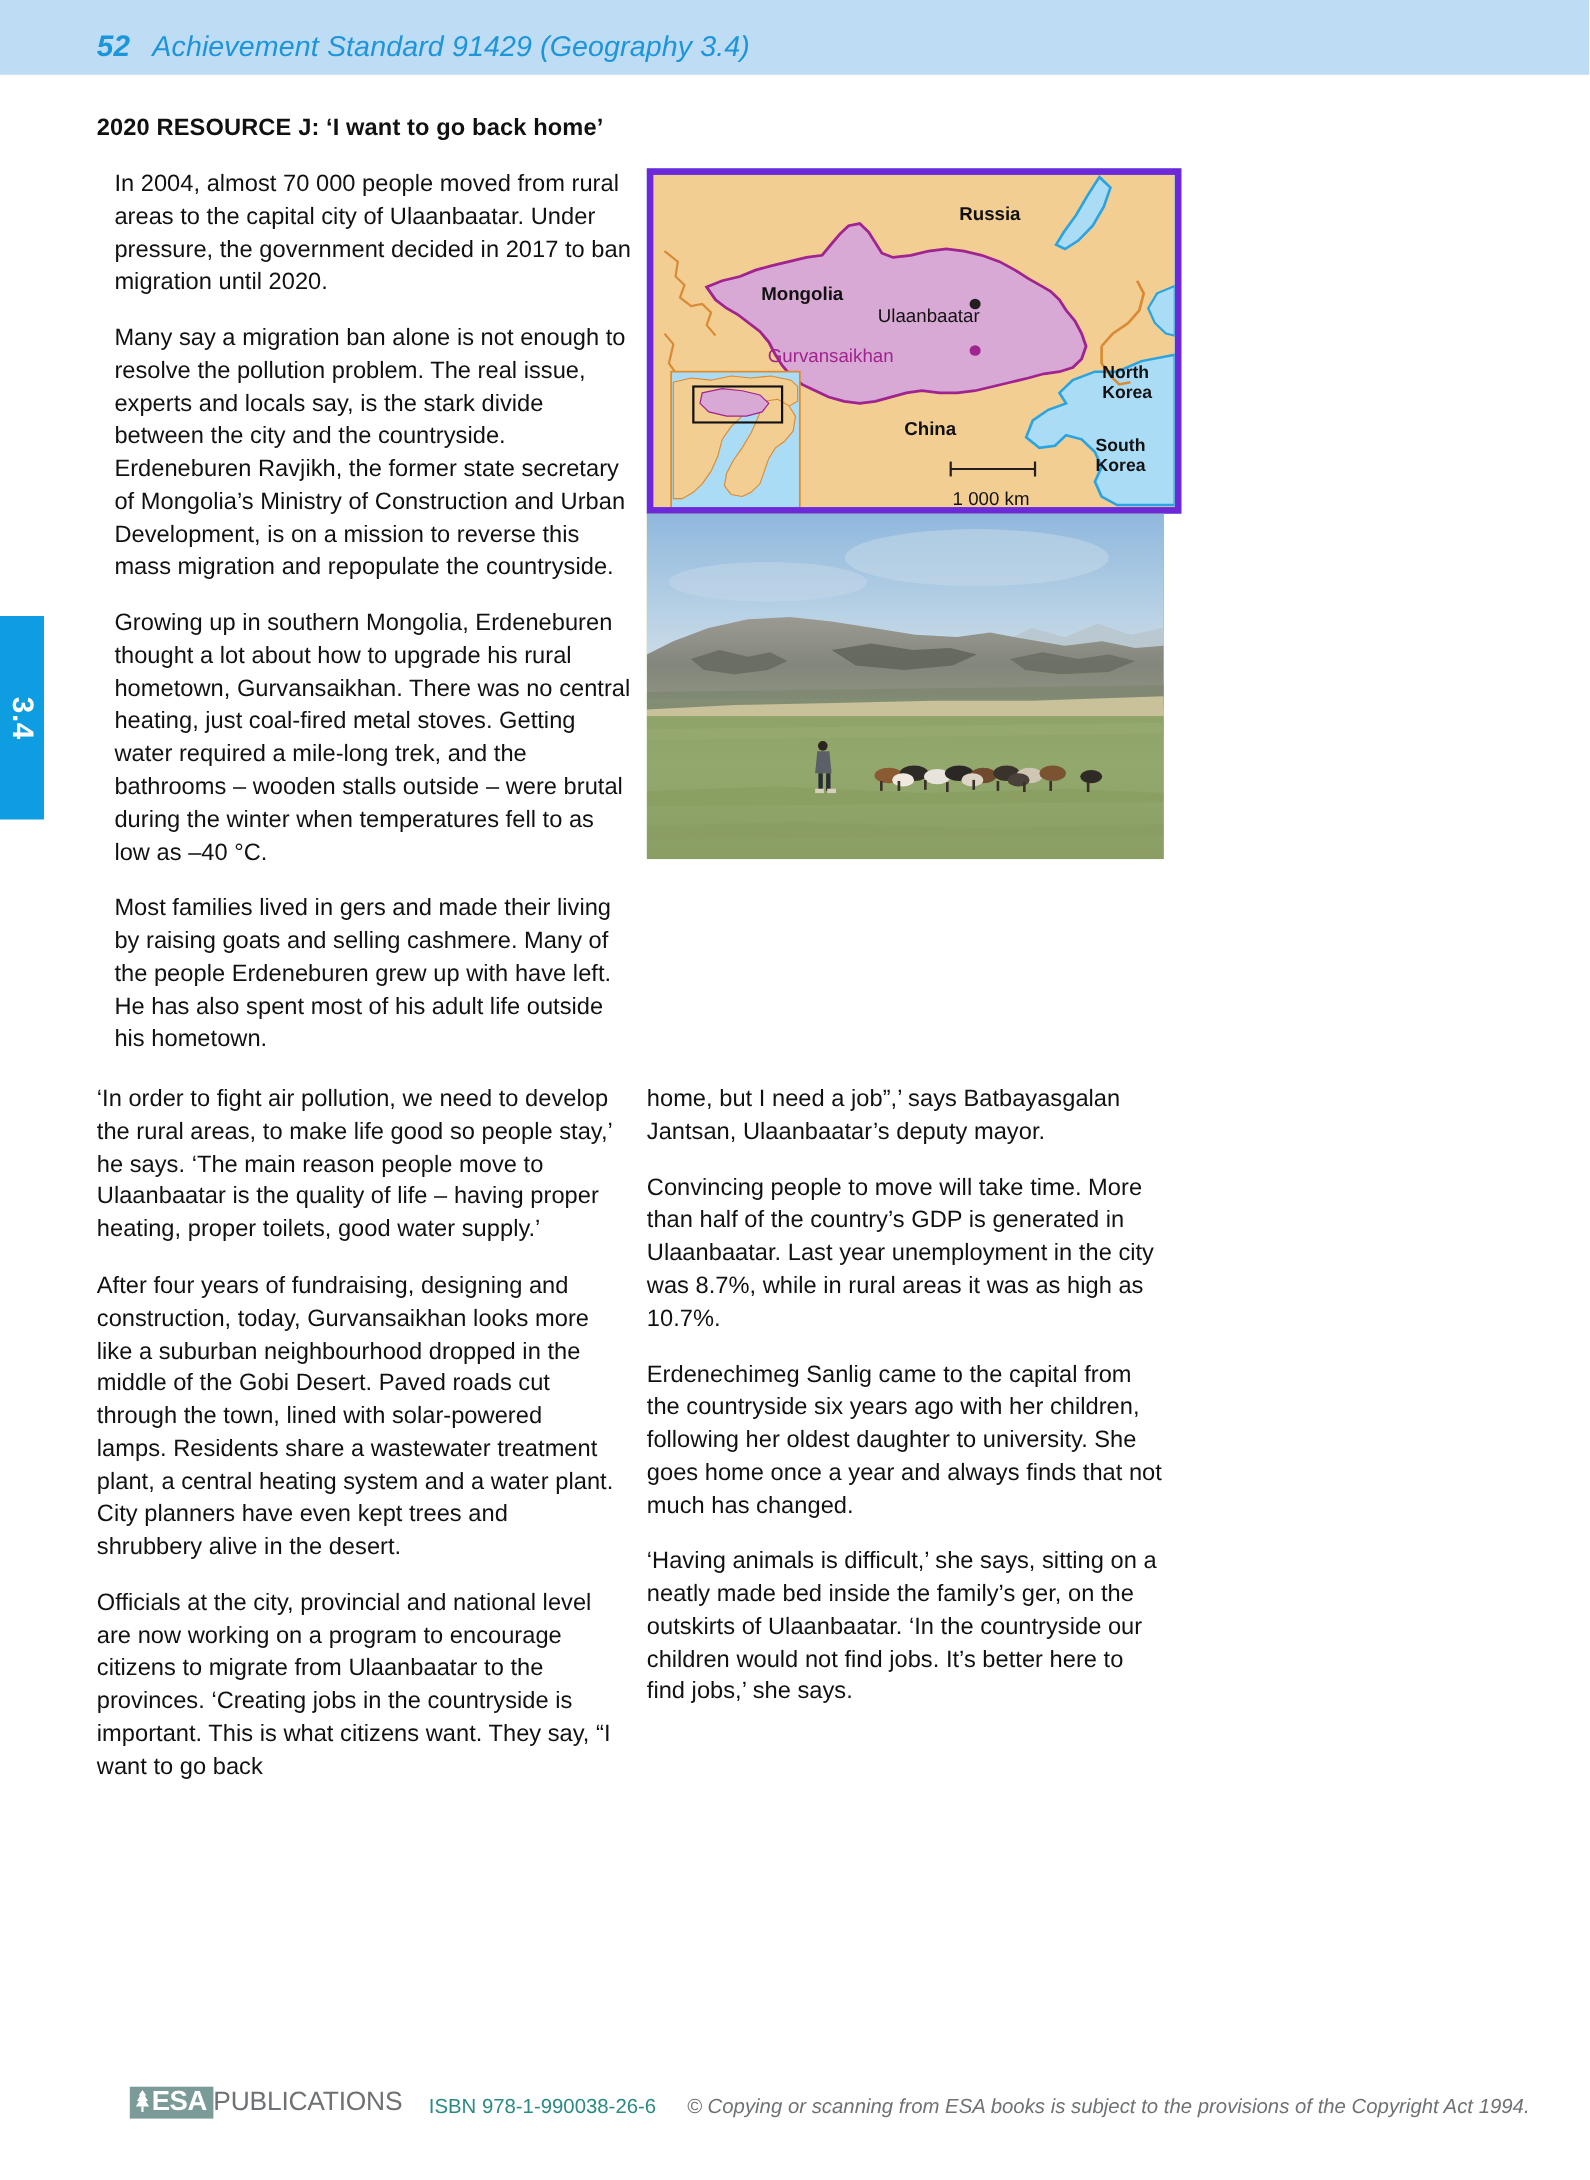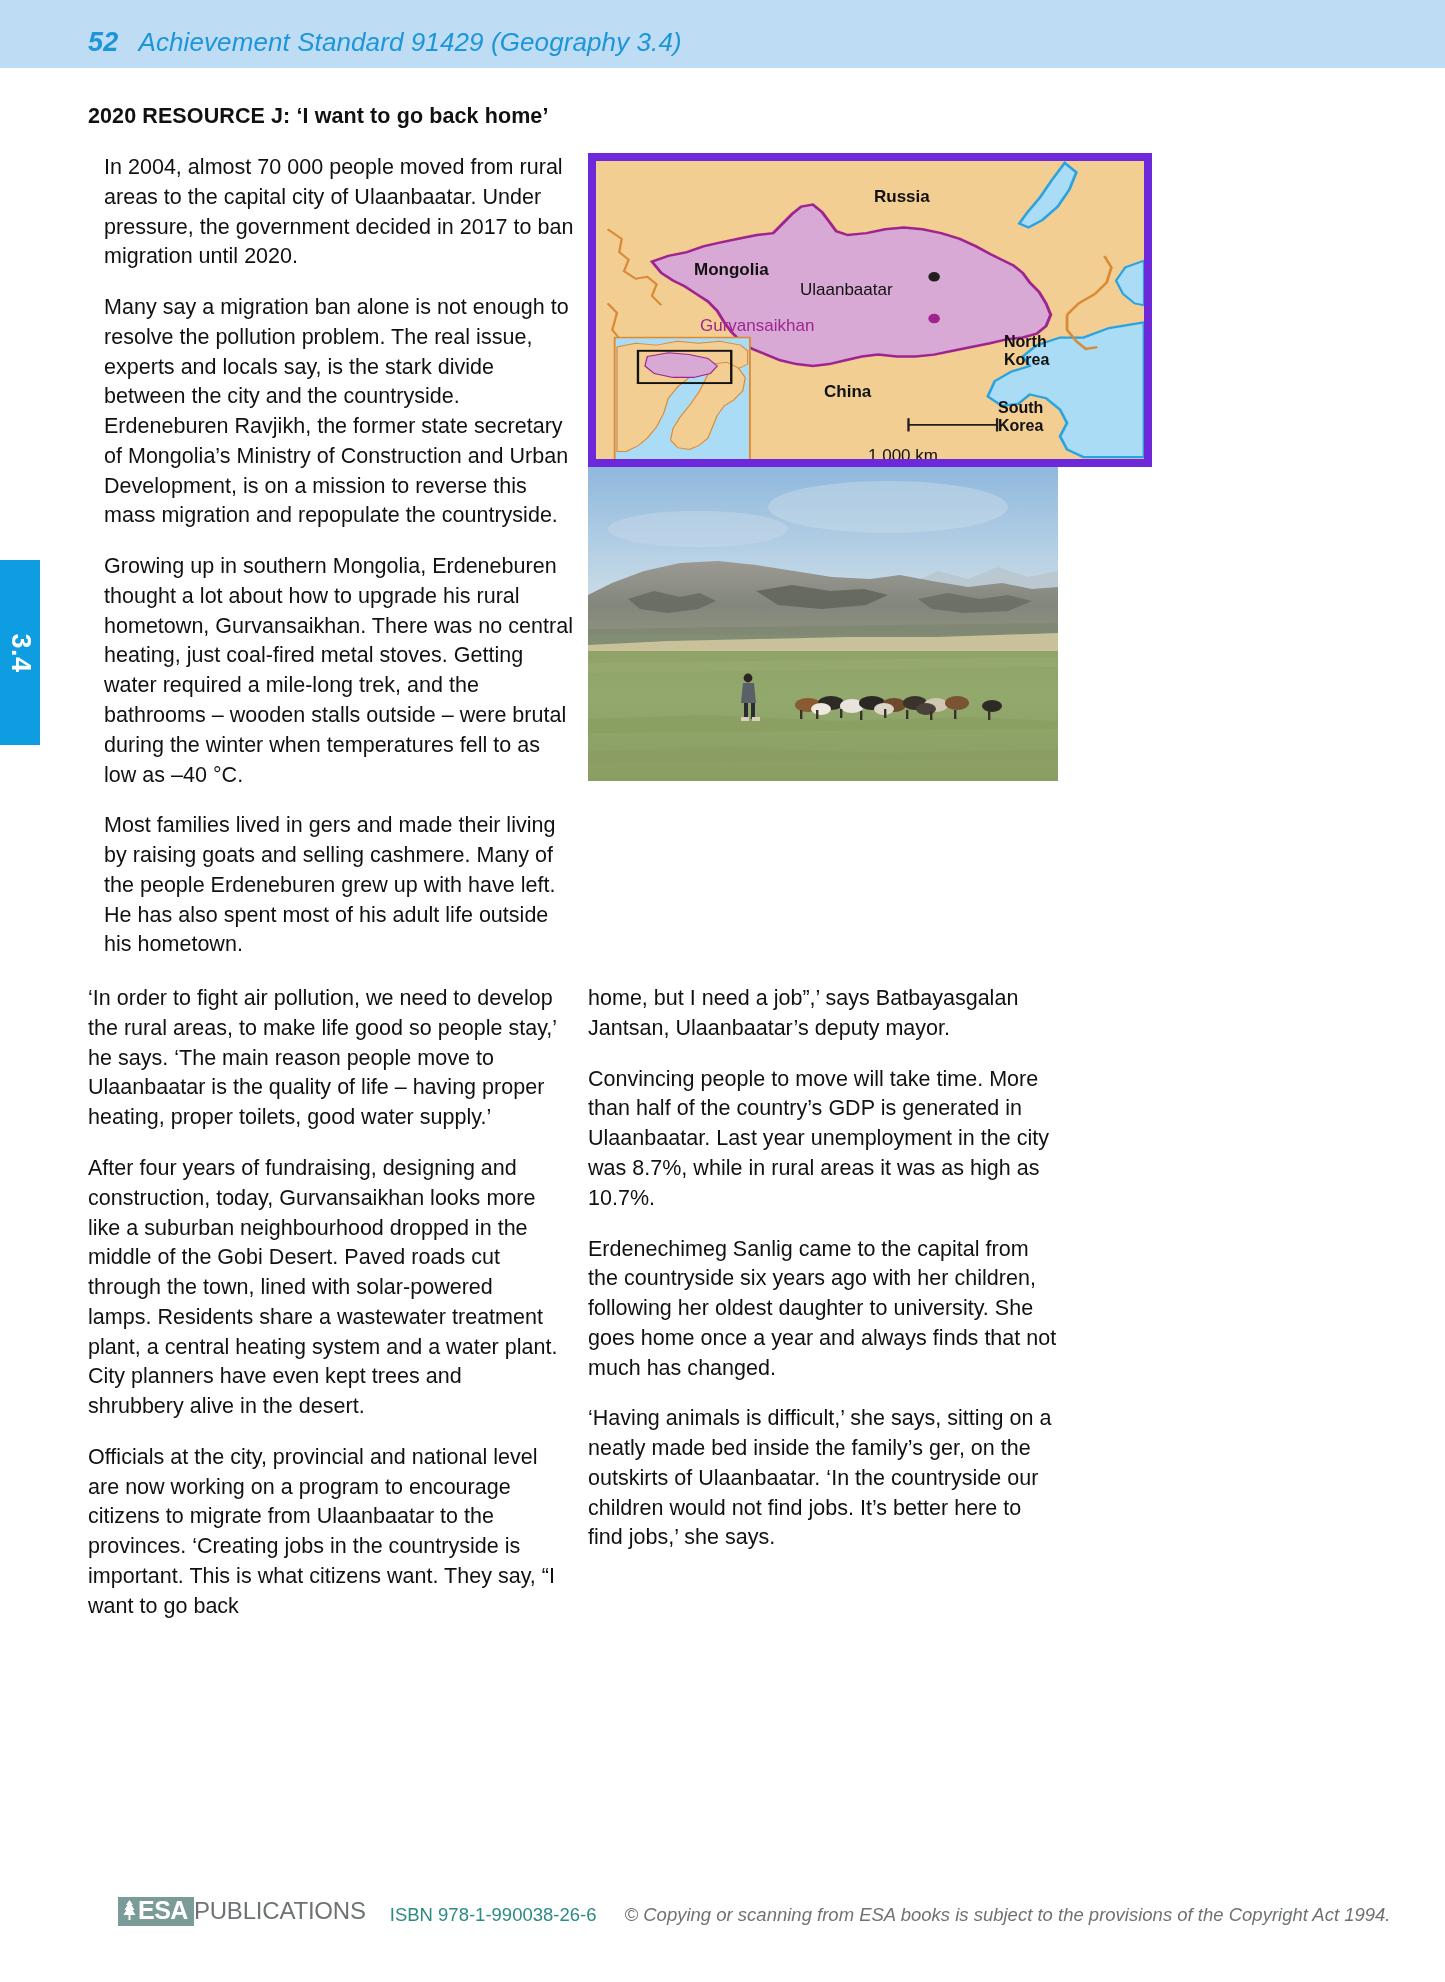--- a/index.html
+++ b/index.html
@@ -102,25 +102,25 @@
     margin: 0 0 21px 0;
     font-size: 21.5px;
     line-height: 1.385;
     color: #111111;
     letter-spacing: 0.02px;
   }
   p.para:last-child { margin-bottom: 0; }
 
   
   .map-figure {
-    width: 564px;
+    width: 486px;
     height: 314px;
     position: relative;
     box-sizing: border-box;
-    border: 8px solid #6d28d9;
+    border: 6px solid #6d28d9;
     background: #7dd3fc;
     overflow: hidden;
   }
   .map-svg { display: block; width: 100%; height: 100%; }
 
   
   .photo-figure {
     margin-top: 49px;
     width: 470px;
     height: 314px;

